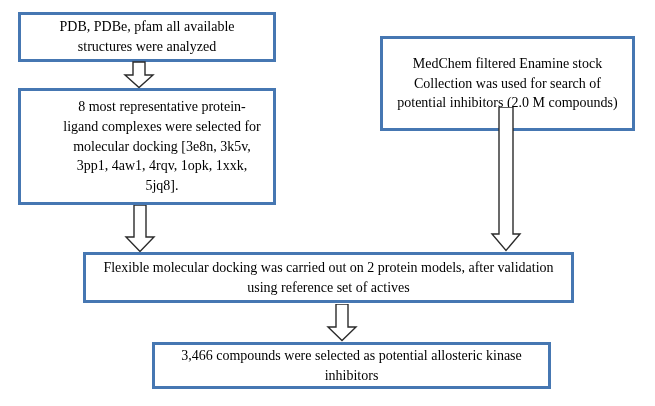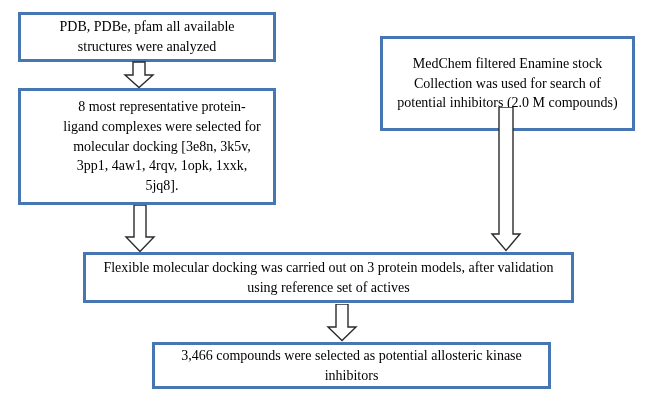--- a/index.html
+++ b/index.html
@@ -76,21 +76,21 @@
 
   <svg class="arrow arrow-2" width="32" height="48" viewBox="0 0 32 48">
     <polygon points="10,0 22,0 22,32 30,32 16,46.5 2,32 10,32"></polygon>
   </svg>
 
   <svg class="arrow arrow-r" width="32" height="145" viewBox="0 0 32 145">
     <polygon points="9,0 23,0 23,127 30,127 16,143.5 2,127 9,127"></polygon>
   </svg>
 
   <div class="flow-box box-docking">
-    <span>Flexible molecular docking was carried out on 3 protein models, after validation using reference set of actives</span>
+    <span>Flexible molecular docking was carried out on 2 protein models, after validation using reference set of actives</span>
   </div>
 
   <svg class="arrow arrow-3" width="32" height="38" viewBox="0 0 32 38">
     <polygon points="10,0 22,0 22,23 30,23 16,36.5 2,23 10,23"></polygon>
   </svg>
 
   <div class="flow-box box-result">
     <span>3,466 compounds were selected as potential allosteric kinase inhibitors</span>
   </div>
 

